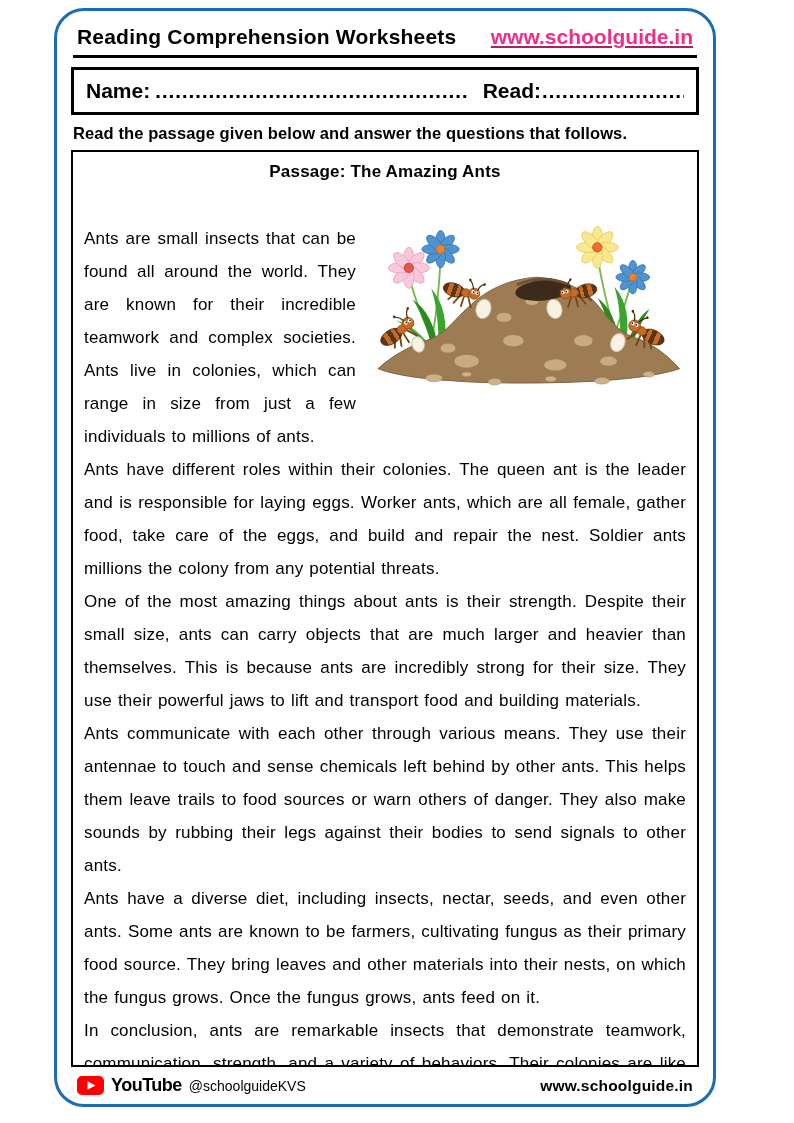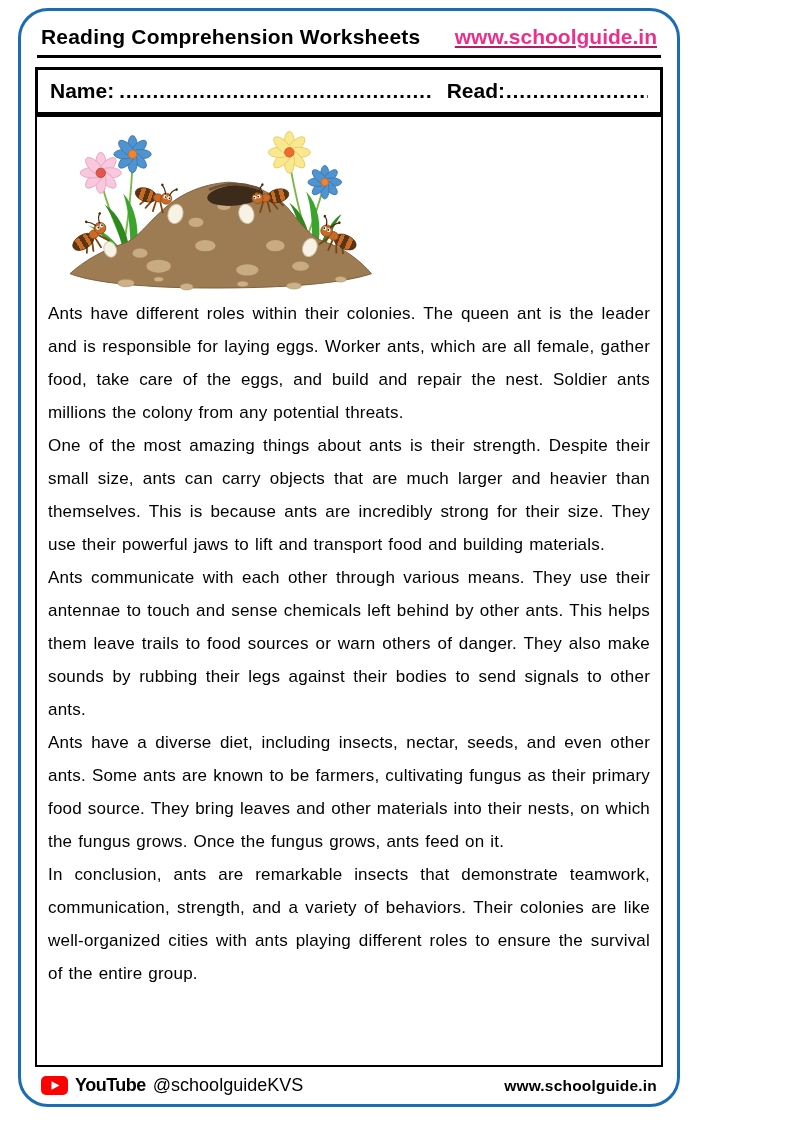--- a/index.html
+++ b/index.html
@@ -1,17 +1,17 @@
 <!DOCTYPE html>
 <html><head>
 <meta charset="utf-8">
 <style>
   * { box-sizing: border-box; margin: 0; padding: 0; }
   html,body { width:794px; height:1123px; background:#ffffff; font-family:"Liberation Sans", sans-serif; color:#000; }
-  .page { position:relative; width:698px; height:1123px; background:#fff; overflow:hidden; }
+  .page { position:relative; width:698px; height:1123px; background:#fff; overflow:hidden;margin-left:36px; }
 
   .frame {
     position:absolute; left:18px; top:8px; right:18px; bottom:16px;
     border:3px solid #1a6cb5; border-radius:30px;
     padding:10px 14px 8px 14px;
     display:flex; flex-direction:column;
   }
 
   
   .header {
@@ -47,21 +47,21 @@
   .p1-row { display:flex; align-items:flex-start; }
   .p1-row p { flex:1; min-width:0; }
   .illustration { width:322px; height:168px; flex:0 0 322px; margin-left:8px; margin-top:2px; }
   .illustration svg { width:100%; height:100%; display:block; }
 
   
   .footer { display:flex; justify-content:space-between; align-items:center; margin-top:8px; padding:0 6px;gap:36px; }
   .footer-left { display:flex; align-items:center; gap:7px; font-size:17px; }
   .yt-icon { display:inline-flex; }
   .yt-label { font-weight:bold; letter-spacing:-0.5px; font-size:18px; }
-  .yt-handle { font-size:18px; }
+  .yt-handle { font-size:14px; }
   .footer-right { font-weight:bold; font-size:15.5px; letter-spacing:0.2px; }
 </style>
 </head>
 <body>
 
 <div class="page">
   <div class="frame">
 
     <div class="header">
       <span class="title">Reading Comprehension Worksheets</span>
@@ -72,24 +72,27 @@
       <div class="nd-name">
         <span class="nd-label">Name:</span>
         <span class="nd-dots">……………………………………………………………………………………………………………………</span>
       </div>
       <div class="nd-date">
         <span class="nd-label">Read:</span>
         <span class="nd-dots">…………………………………………………………..</span>
       </div>
     </div>
 
+    <div class="instruction">Read the passage given below and answer the questions that follows.</div>
 
     <div class="passage-box">
+      <div class="passage-title">Passage: The Amazing Ants</div>
       <div class="passage-body">
         <div class="p1-row">
+          <p>Ants are small insects that can be found all around the world. They are known for their incredible teamwork and complex societies. Ants live in colonies, which can range in size from just a few individuals to millions of ants.</p>
           <div class="illustration">
             <svg viewBox="0 0 345 170" xmlns="http://www.w3.org/2000/svg">
               <defs>
                 <linearGradient id="stripes" x1="0" y1="0" x2="1" y2="0">
                   <stop offset="0" stop-color="#5a3512"></stop>
                     <stop offset="0.22" stop-color="#5a3512"></stop>
                   <stop offset="0.22" stop-color="#c96b24"></stop>
                     <stop offset="0.42" stop-color="#c96b24"></stop>
                   <stop offset="0.42" stop-color="#5a3512"></stop>
                     <stop offset="0.62" stop-color="#5a3512"></stop>

